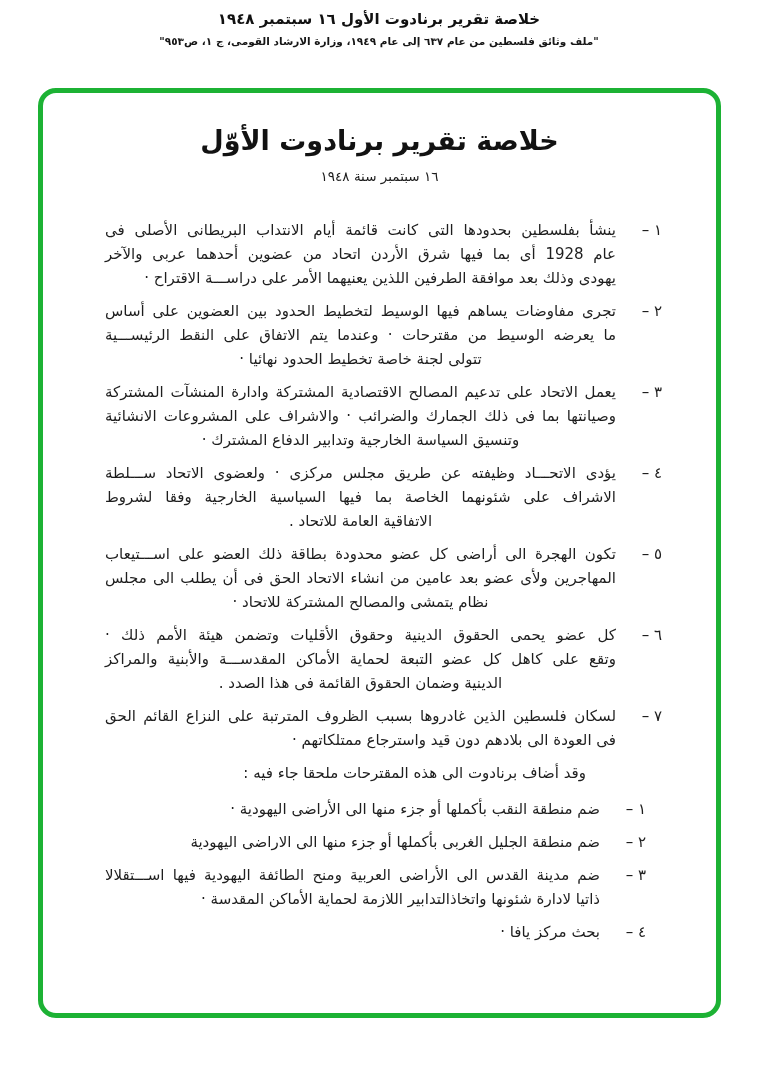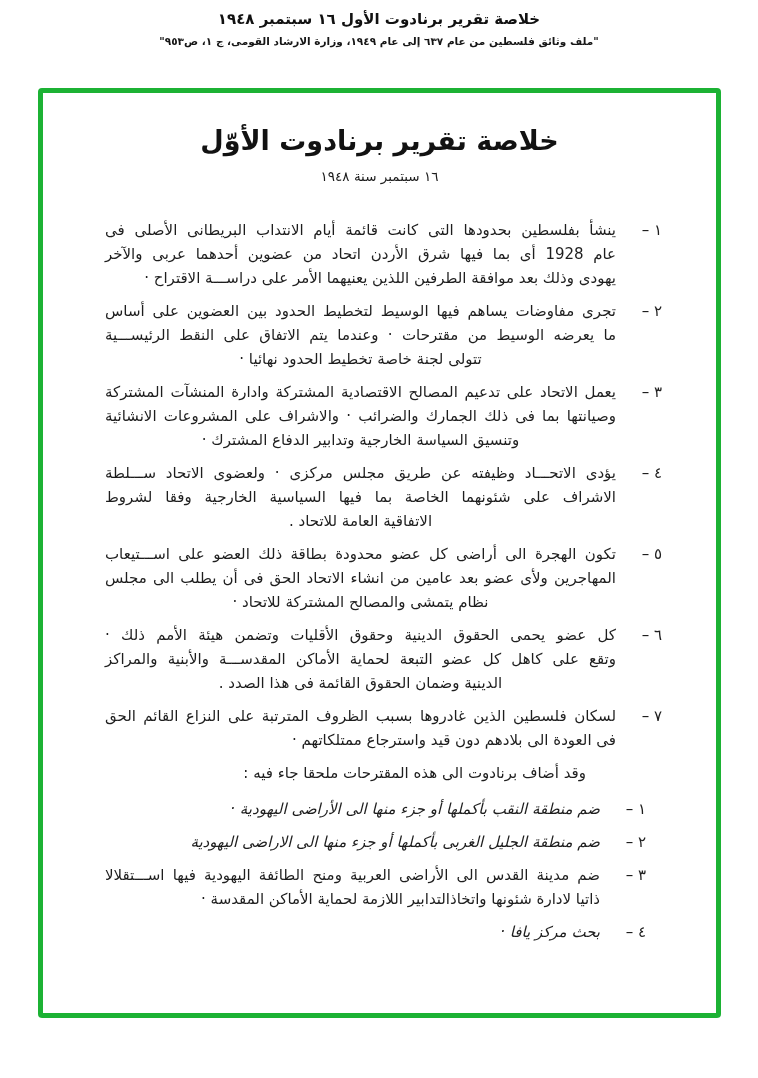--- a/index.html
+++ b/index.html
@@ -31,21 +31,21 @@
     font-weight: bold;
     color: #161616;
   }
   
   .frame {
     position: absolute;
     left: 38px; top: 88px;
     width: 683px; height: 930px;
     box-sizing: border-box;
     border: 5px solid #1cb234;
-    border-radius: 4px;
+    border-radius: 18px;
     background: #ffffff;
   }
   .doc-title {
     margin-top: 32px;
     text-align: center;
     font-size: 27px;
     font-weight: bold;
     color: #121212;
     direction: rtl;
   }
@@ -74,21 +74,21 @@
     right: 0;
     top: 0;
     white-space: nowrap;
   }
   .line {
     text-align: justify;
     text-align-last: justify;
   }
   .line.last-right  { text-align-last: right; }
   .line.last-center { text-align-last: center; }
-  .line.single      { text-align: right; text-align-last: right; font-style: italic; }
+  .line.single      { text-align: right; text-align-last: right; }
   .annex-intro {
     margin: 2px 76px 12px 0;
     text-align: right;
   }
   .annex-item {
     position: relative;
     padding-right: 46px;
     margin: 0 16px 9px 0;
   }
 </style>

